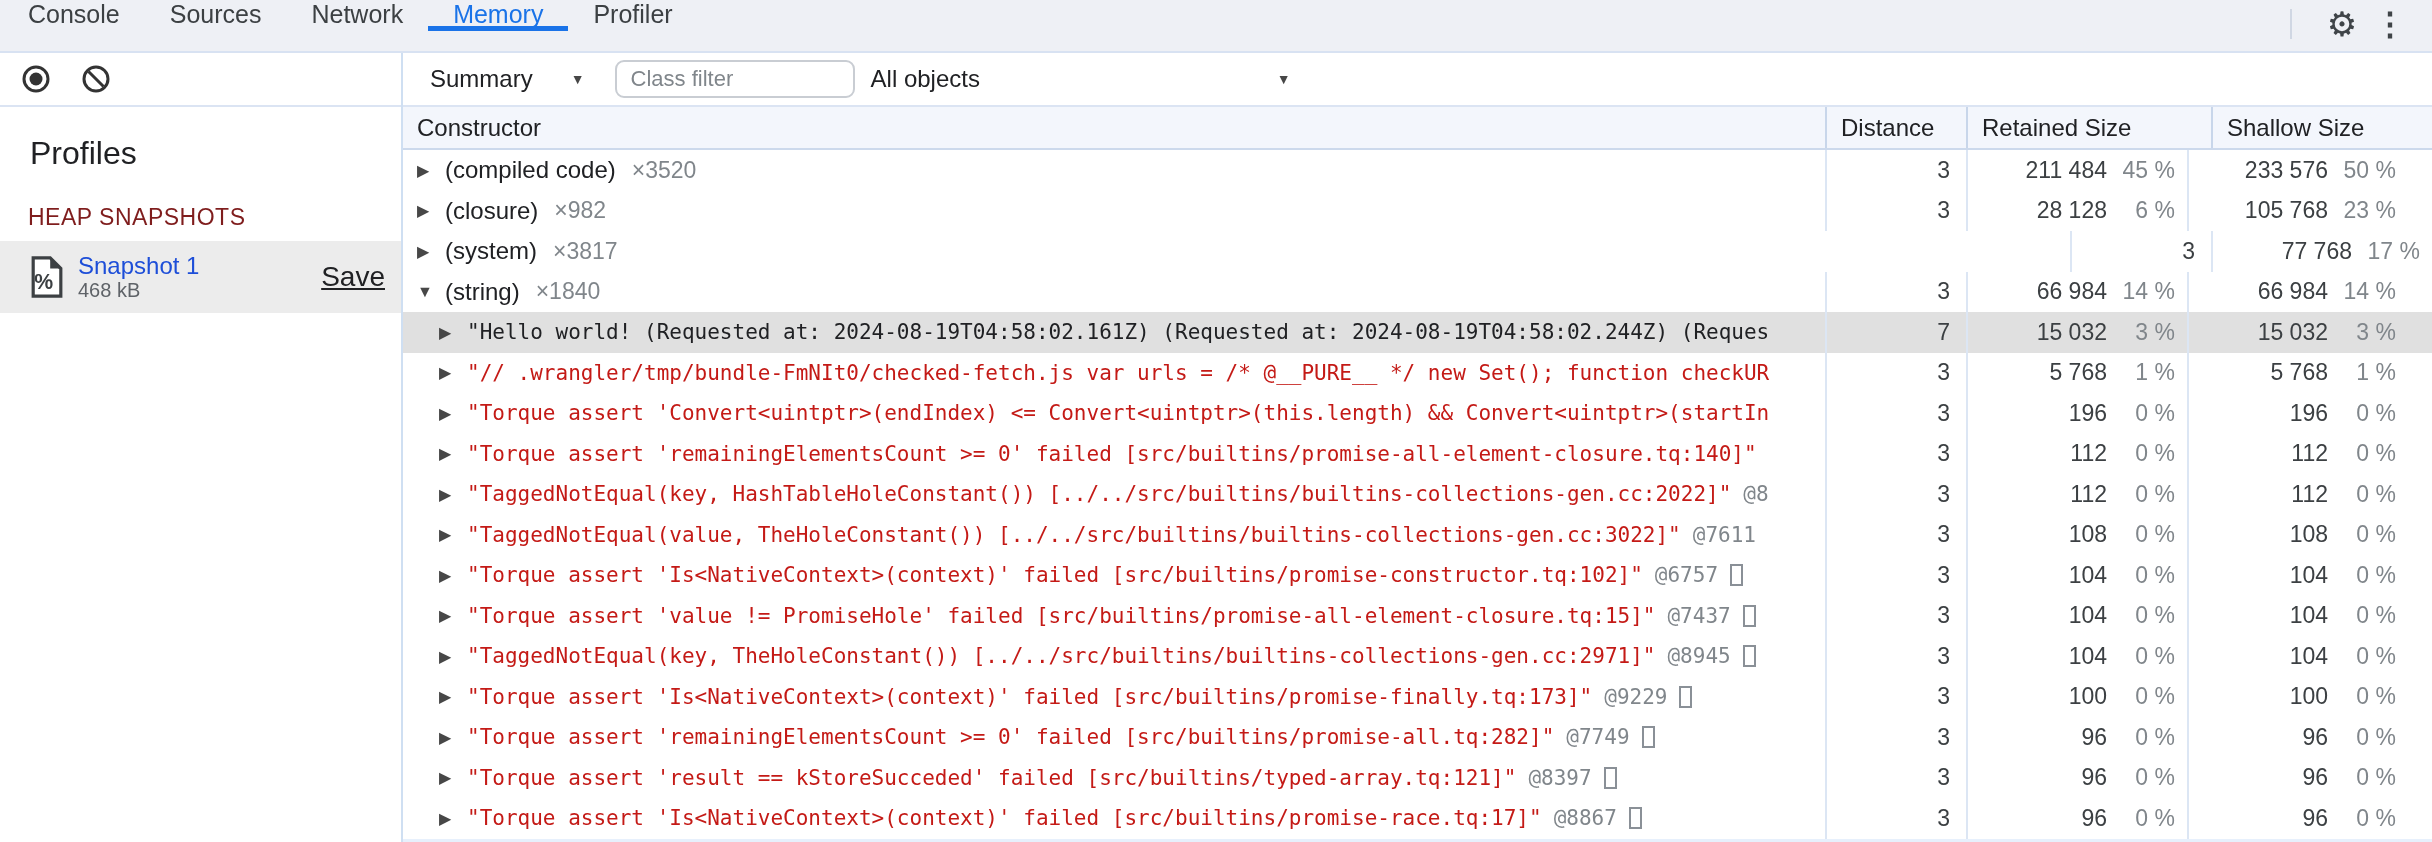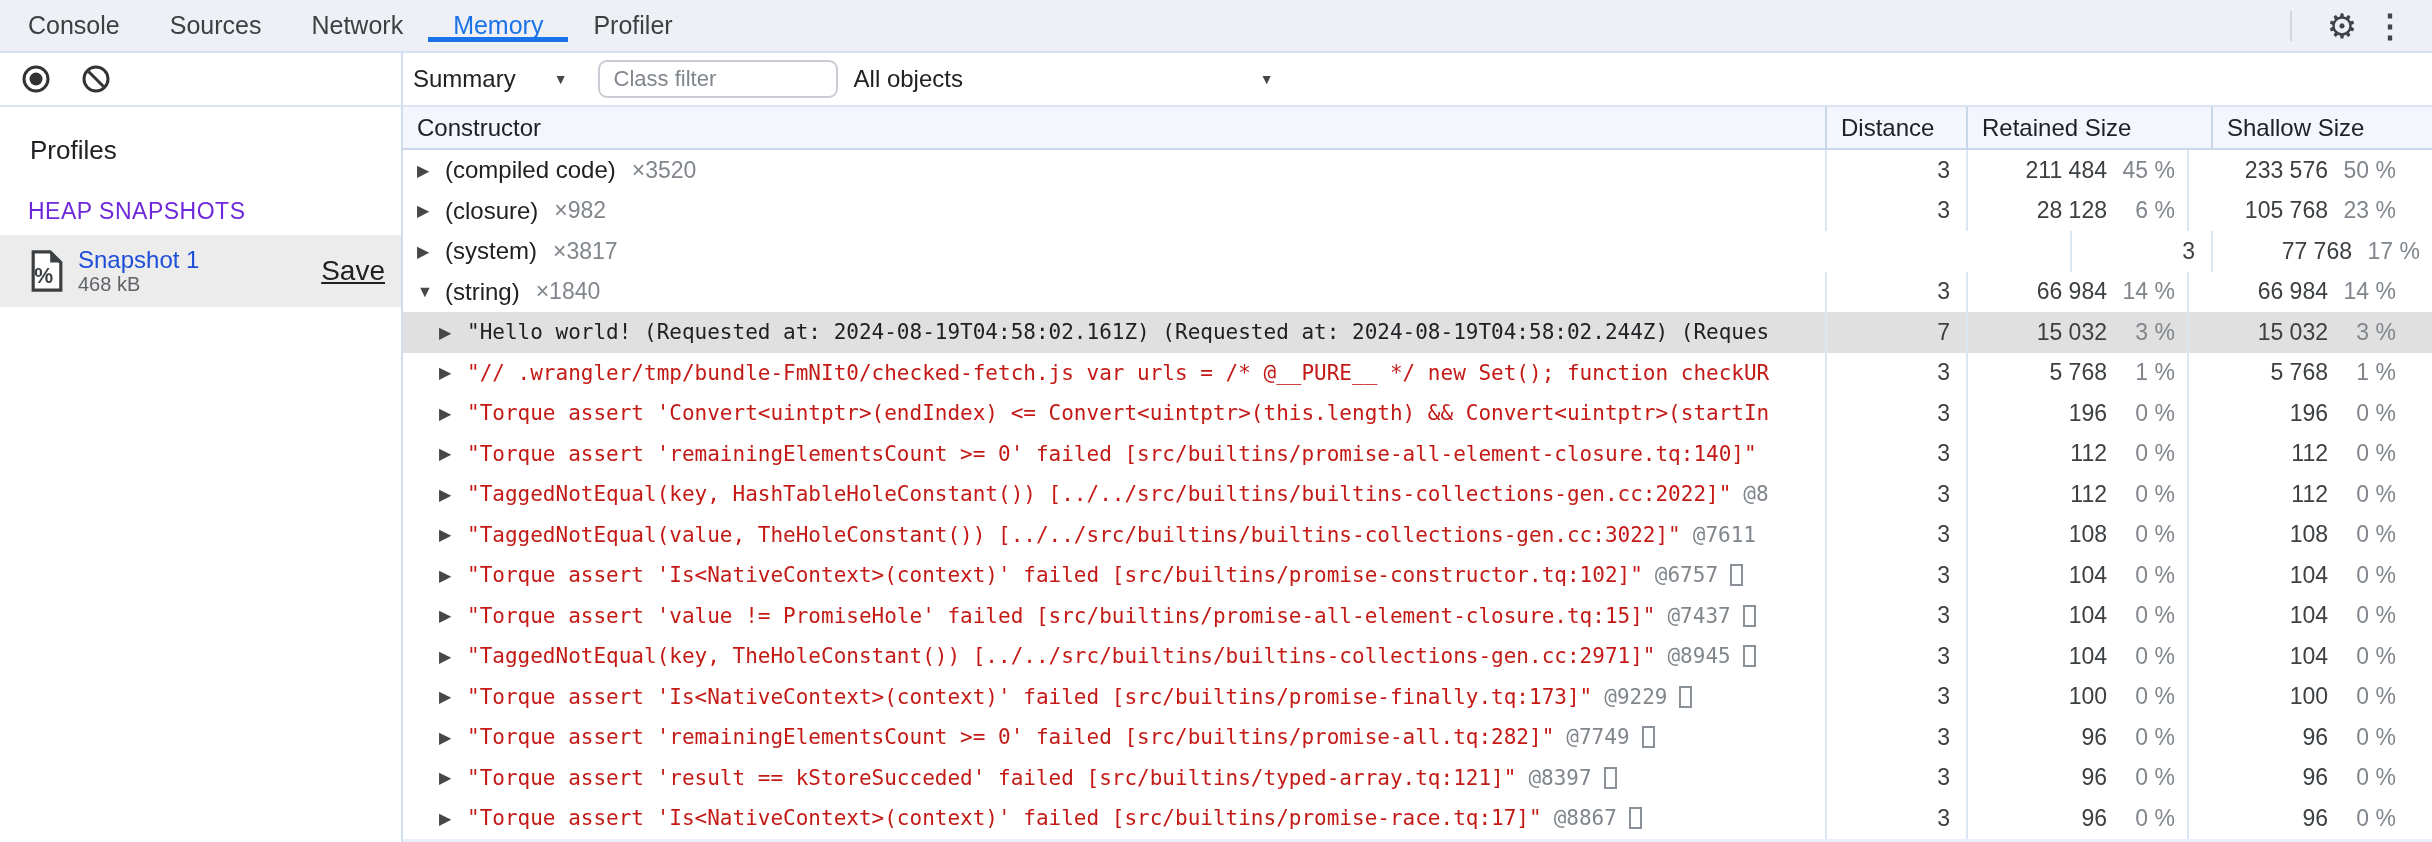--- a/index.html
+++ b/index.html
@@ -2,21 +2,21 @@
 <html><head>
 <meta charset="utf-8">
 <style>
   * { box-sizing: border-box; margin: 0; padding: 0; }
   html, body { width: 2432px; height: 842px; overflow: hidden; background: #fff; }
   body { font-family: "Liberation Sans", sans-serif; color: #202124; }
   .app { width: 2432px; height: 842px; display: flex; flex-direction: column; }
 
   
   .tabbar { height: 53px; background: #eef0f5; border-bottom: 2px solid #d8e2f2;
-            display: flex; align-items: center; justify-content: space-between; flex: none; }
+            display: flex; align-items: flex-start; justify-content: space-between; flex: none; }
   .tabs { display: flex; align-items: stretch; padding-left: 3px; }
   .tab { display: flex; align-items: center; padding: 0 25px; font-size: 25px;
          color: #3c4043; position: relative; cursor: default; }
   .tab.active { color: #1a73e8; }
   .tab.active::after { content: ""; position: absolute; left: 0; right: 0; bottom: -2px;
          height: 5px; background: #1a73e8; }
   .tabbar-actions { display: flex; align-items: center; padding-right: 18px; }
   .vdiv { width: 2px; height: 30px; background: #d0d7e3; margin-right: 26px; }
   .icon-btn { display: flex; align-items: center; justify-content: center;
               width: 48px; height: 48px; color: #3f4448; }
@@ -25,34 +25,34 @@
 
   
   .mainrow { flex: 1; display: flex; min-height: 0; }
 
   
   .sidebar { width: 403px; flex: none; border-right: 2px solid #cfdff2; display: flex;
              flex-direction: column; background: #fff; }
   .side-toolbar { height: 54px; flex: none; border-bottom: 2px solid #dbe4f3;
                   display: flex; align-items: center; gap: 28px; padding-left: 20px; }
   .tool-icon { width: 32px; height: 32px; display: flex; align-items: center; justify-content: center; }
-  .profiles-title { font-size: 26px; color: #202124; padding: 28px 8px 0 30px; }
-  .heap-title { font-size: 23px; color: #6d28d9; padding: 32px 0 0 28px; letter-spacing: 0.5px; }
+  .profiles-title { font-size: 32px; color: #202124; padding: 28px 8px 0 30px; }
+  .heap-title { font-size: 23px; color: #7f1d1d; padding: 32px 0 0 28px; letter-spacing: 0.5px; }
   .snapshot { margin-top: 10px; height: 72px; display: flex; align-items: center;
               padding: 0 16px 0 30px; }
   .snapshot.selected { background: #ececec; }
   .snap-text { margin-left: 14px; flex: 1; }
   .snap-name { font-size: 24px; color: #1d4ed8; line-height: 26px; }
   .snap-size { font-size: 20px; color: #5f6368; line-height: 22px; }
   .save-link { font-size: 28px; color: #202124; text-decoration: underline; cursor: pointer; }
 
   
   .content { flex: 1; display: flex; flex-direction: column; min-width: 0; }
   .toolbar { height: 54px; flex: none; border-bottom: 2px solid #dbe4f3; background: #fff;
-             display: flex; align-items: center; padding-left: 10px; }
+             display: flex; align-items: center; padding-left: 27px; }
   .select { display: flex; align-items: center; font-size: 24px; color: #202124; cursor: default; }
   .caret { font-size: 14px; color: #474747; }
   .select-summary .caret { margin-left: 38px; }
   .select-objects { width: 420px; justify-content: space-between; margin-left: 16px; }
   .filter-input { margin-left: 30px; width: 240px; height: 38px; border: 2px solid #c9cdd3;
                   border-radius: 9px; font-size: 22px; padding: 0 14px; color: #202124;
                   font-family: "Liberation Sans", sans-serif; outline: none; }
   .filter-input::placeholder { color: #80868b; }
 
   

